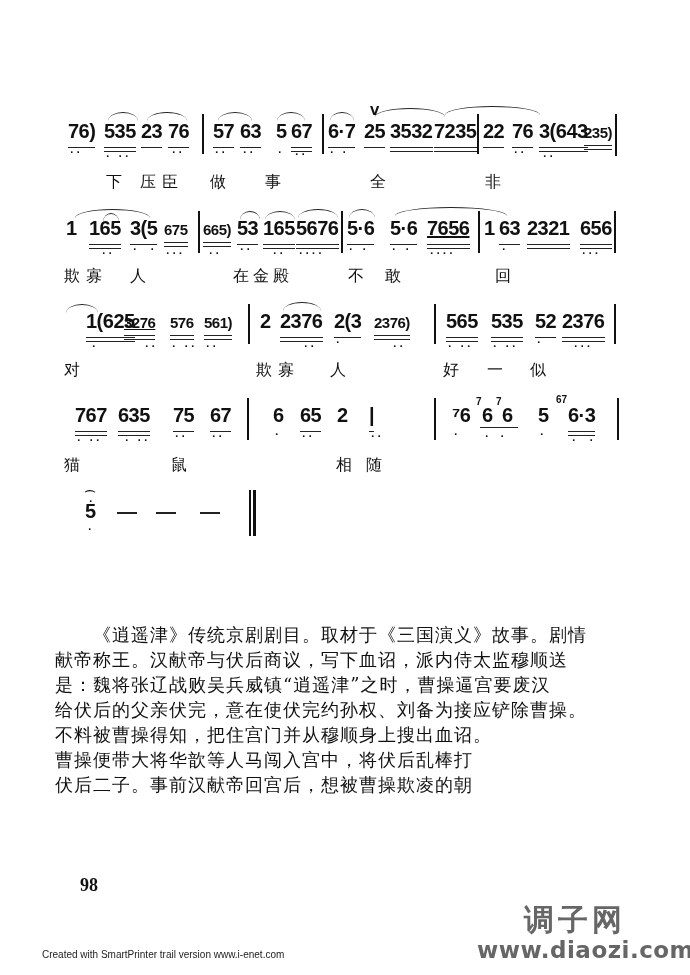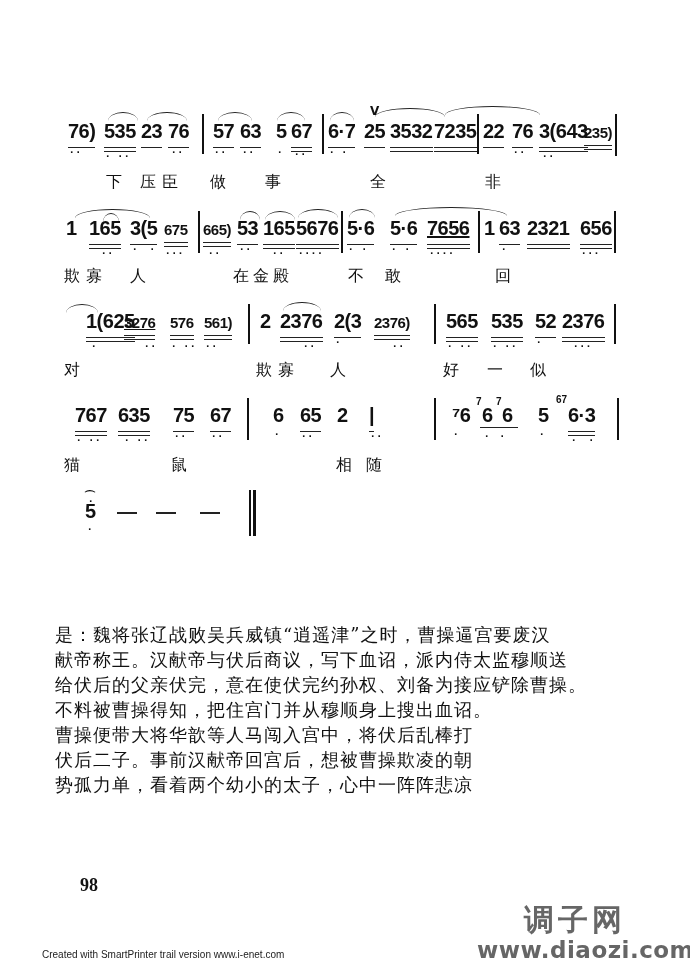--- a/index.html
+++ b/index.html
@@ -245,25 +245,25 @@
   <span class="grp" style="left:85px;">5</span>
   <span class="dots" style="left:88px;top:25px;">·</span>
   <div class="dash" style="left:117px;top:12px;"></div>
   <div class="dash" style="left:156px;top:12px;"></div>
   <div class="dash" style="left:200px;top:12px;"></div>
   <div class="bar" style="left:249px;top:-10px;height:46px;width:2px;"></div>
   <div class="bar" style="left:253px;top:-10px;height:46px;width:3px;"></div>
 </div>
 
 <div class="para" style="top:622px;">
+  <p>　　《逍遥津》传统京剧剧目。取材于《三国演义》故事。剧情</p>
+  <p>献帝称王。汉献帝与伏后商议，写下血诏，派内侍太监穆顺送</p>
   <p>是：魏将张辽战败吴兵威镇“逍遥津”之时，曹操逼宫要废汉</p>
-  <p>献帝称王。汉献帝与伏后商议，写下血诏，派内侍太监穆顺送</p>
   <p>给伏后的父亲伏完，意在使伏完约孙权、刘备为接应铲除曹操。</p>
   <p>不料被曹操得知，把住宫门并从穆顺身上搜出血诏。</p>
   <p>曹操便带大将华歆等人马闯入宫中，将伏后乱棒打</p>
   <p>伏后二子。事前汉献帝回宫后，想被曹操欺凌的朝</p>
-  <p>势孤力单，看着两个幼小的太子，心中一阵阵悲凉</p>
 </div>
 
 <div class="page-num">98</div>
 <div class="wm1">调子网</div>
 <div class="wm2">www.diaozi.com</div>
 <div class="footer">Created with SmartPrinter trail version www.i-enet.com</div>
 
 </body></html>

